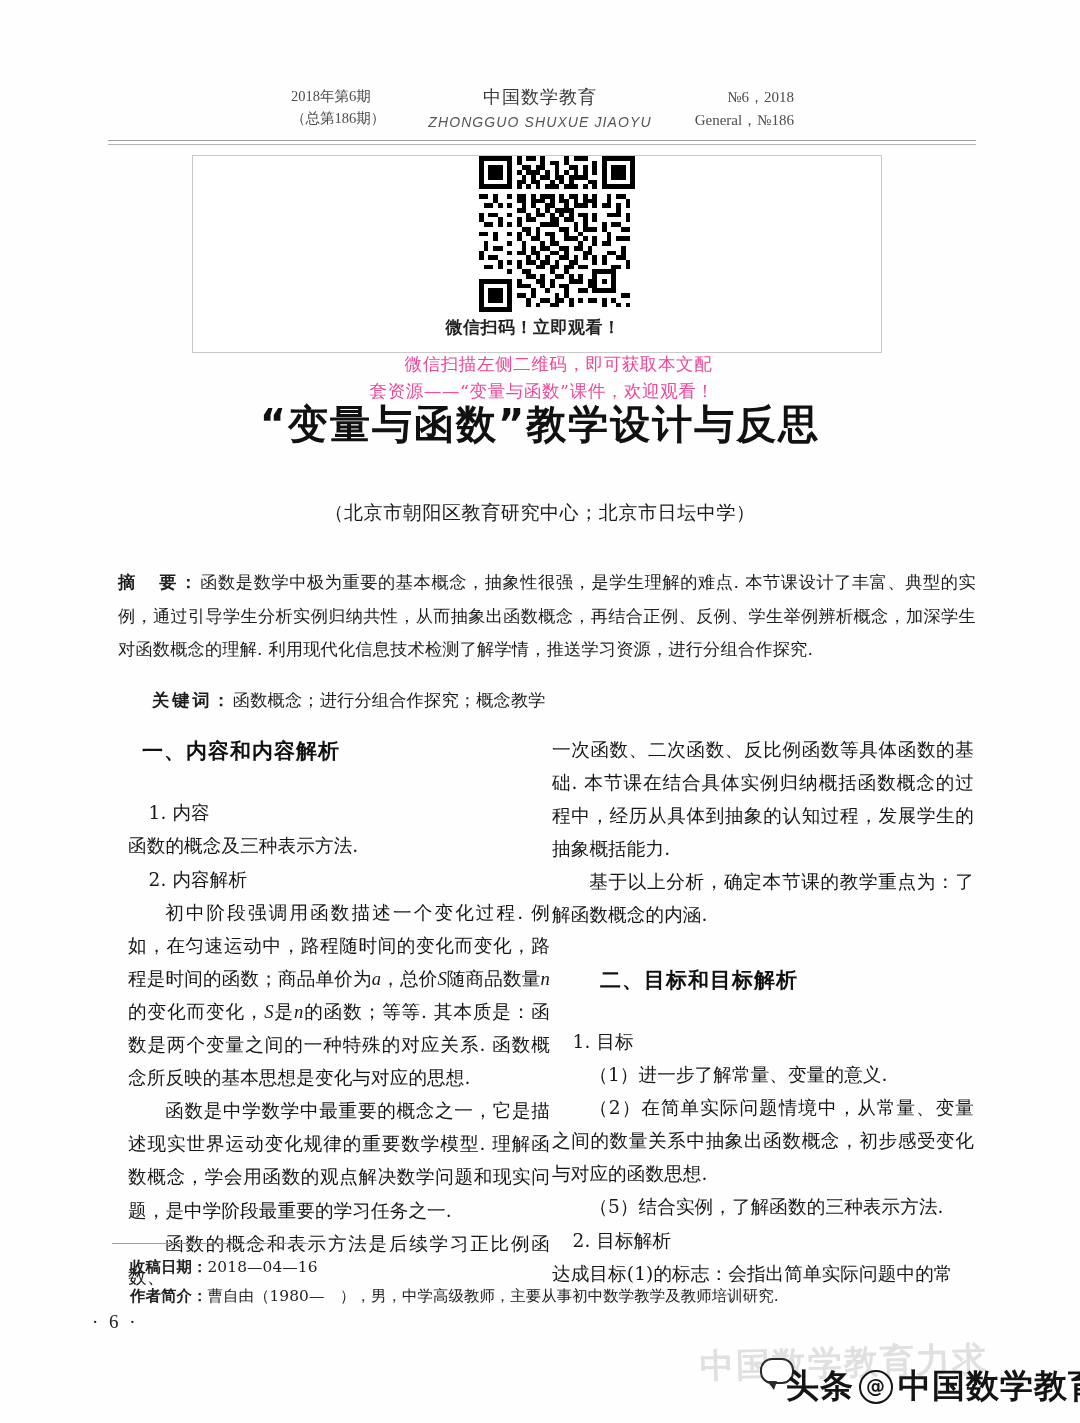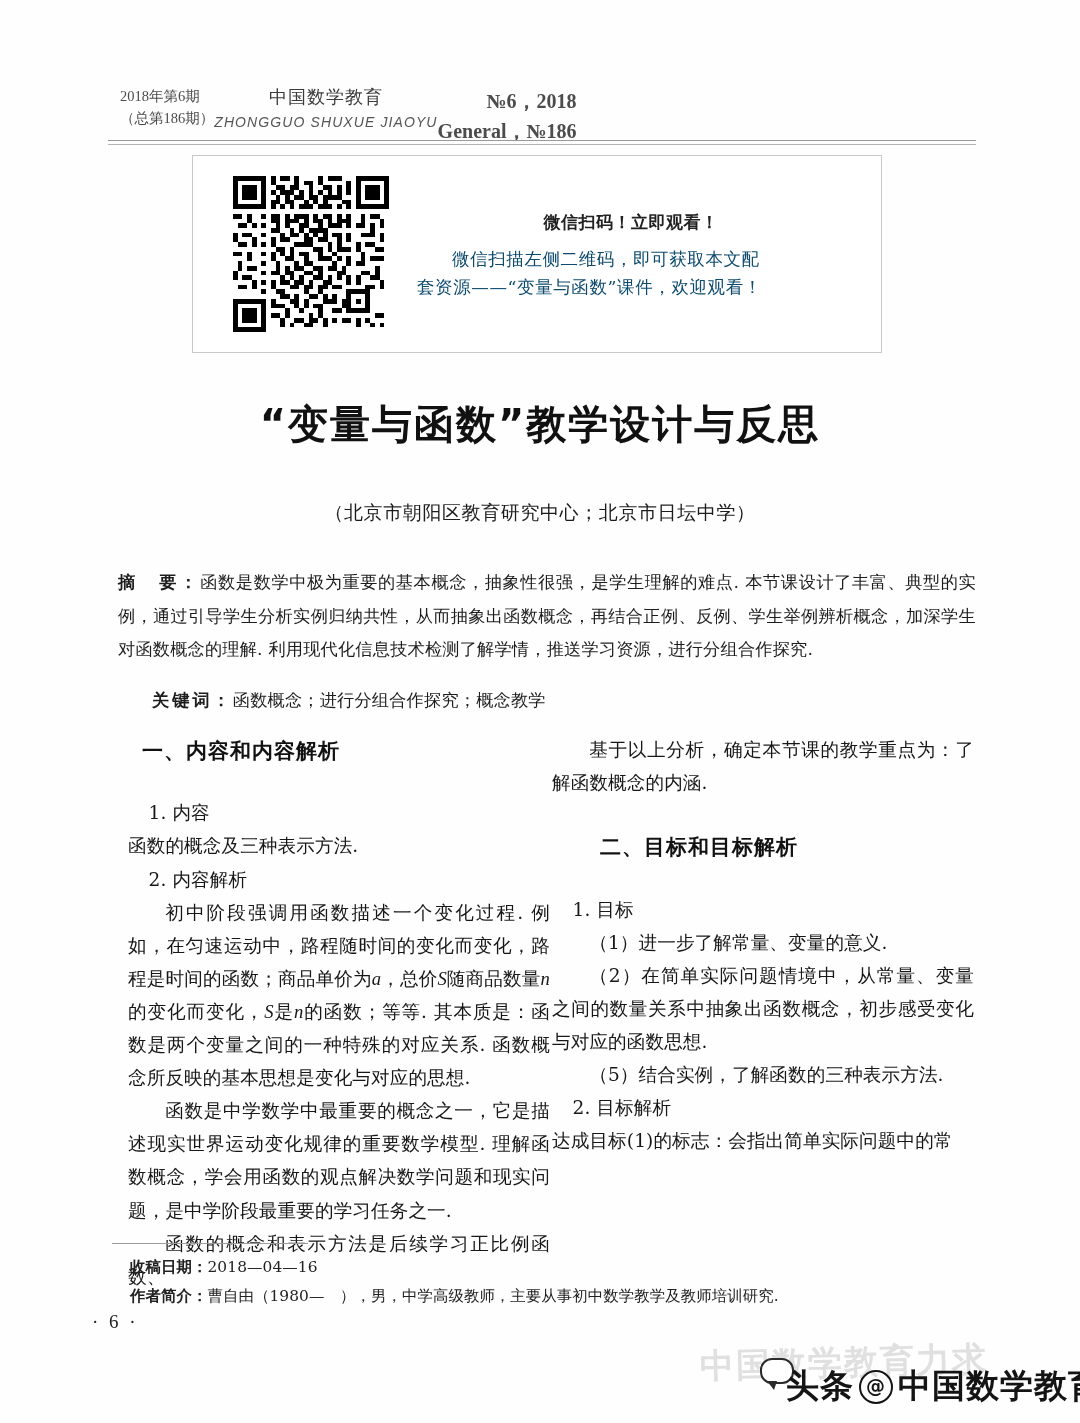--- a/index.html
+++ b/index.html
@@ -26,27 +26,28 @@
 
   
   .runhead {
     position: absolute;
     left: 120px;
     top: 86px;
     width: 845px;
     height: 48px;
     display: flex;
     align-items: flex-start;
-    justify-content: flex-start;
+    justify-content: center;
     color: #4c4c4c;
+    gap: 43px;
   }
   .runhead-col { line-height: 1.5; }
   .runhead-left  { text-align: left;  font-size: 14.5px; }
   .runhead-mid   { text-align: center; margin-top: -3px; }
-  .runhead-right { text-align: right; font-size: 20px; font-weight: bold; }
+  .runhead-right { text-align: right; font-size: 15px; }
   .journal-cn {
     font-size: 18px;
     font-family: "DejaVu Serif", serif;
     letter-spacing: 1px;
     color: #3a3a3a;
   }
   .journal-py {
     font-size: 14px;
     font-style: italic;
     letter-spacing: 1.1px;
@@ -70,20 +71,21 @@
     position: absolute;
     left: 192px;
     top: 155px;
     width: 690px;
     height: 198px;
     border: 1.5px solid #c9c9c9;
     box-sizing: border-box;
     display: flex;
     align-items: center;
     background: #ffffff;
+    flex-direction: column;
   }
   .qr-code {
     width: 156px;
     height: 156px;
     margin-left: 40px;
     flex: 0 0 auto;
     image-rendering: pixelated;
     background: #fff;
   }
   .qr-text {
@@ -96,21 +98,21 @@
     font-size: 17px;
     font-weight: bold;
     font-family: "DejaVu Sans", sans-serif;
     color: #222;
     letter-spacing: 0.5px;
     margin-bottom: 12px;
   }
   .qr-line2, .qr-line3 {
     font-size: 17.5px;
     font-family: "DejaVu Serif", serif;
-    color: #0c4a6e;
+    color: #ec4899;
     line-height: 1.55;
     letter-spacing: 0.6px;
   }
   .qr-line2 { text-indent: 2em; text-align: left; padding-left: 18px;}
   .qr-line3 { text-align: left; padding-left: 18px;}
 
   
   .art-title {
     position: absolute;
     left: 0;
@@ -558,20 +560,21 @@
     <div class="sec-head">一、内容和内容解析</div>
     <p class="p-num">1. 内容</p>
     <p class="p-flat">函数的概念及三种表示方法.</p>
     <p class="p-num">2. 内容解析</p>
     <p class="p"><span>初中阶段强调用函数描述一个变化过程. 例如，在匀速运动中，路程随时间的变化而变化，路程是时间的函数；商品单价为</span><em class="mathv">a</em><span>，总价</span><em class="mathv">S</em><span>随商品数量</span><em class="mathv">n</em><span>的变化而变化，</span><em class="mathv">S</em><span>是</span><em class="mathv">n</em><span>的函数；等等. 其本质是：函数是两个变量之间的一种特殊的对应关系. 函数概念所反映的基本思想是变化与对应的思想.</span></p>
     <p class="p">函数是中学数学中最重要的概念之一，它是描述现实世界运动变化规律的重要数学模型. 理解函数概念，学会用函数的观点解决数学问题和现实问题，是中学阶段最重要的学习任务之一.</p>
     <p class="p">函数的概念和表示方法是后续学习正比例函数、</p>
   </div>
 
   <div class="col col-right">
+    <p class="p-flat">一次函数、二次函数、反比例函数等具体函数的基础. 本节课在结合具体实例归纳概括函数概念的过程中，经历从具体到抽象的认知过程，发展学生的抽象概括能力.</p>
     <p class="p">基于以上分析，确定本节课的教学重点为：了解函数概念的内涵.</p>
     <div class="sec-head sec-head-r">二、目标和目标解析</div>
     <p class="p-num">1. 目标</p>
     <p class="p">（1）进一步了解常量、变量的意义.</p>
     <p class="p">（2）在简单实际问题情境中，从常量、变量之间的数量关系中抽象出函数概念，初步感受变化与对应的函数思想.</p>
     <p class="p">（5）结合实例，了解函数的三种表示方法.</p>
     <p class="p-num">2. 目标解析</p>
     <p class="p-flat">达成目标(1)的标志：会指出简单实际问题中的常</p>
   </div>
 

